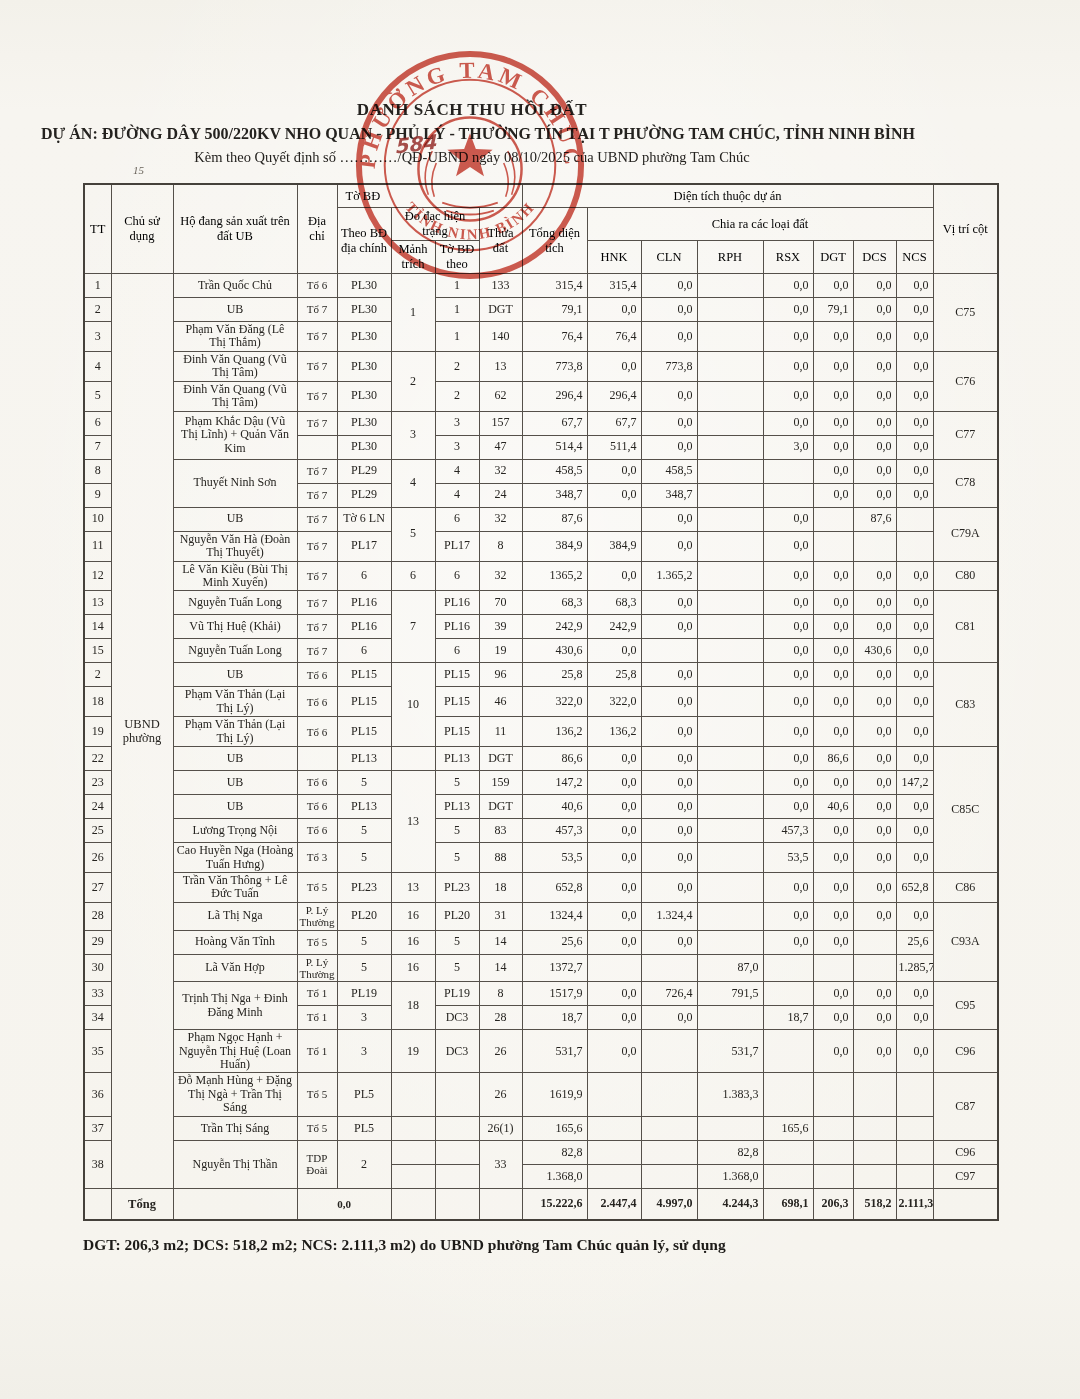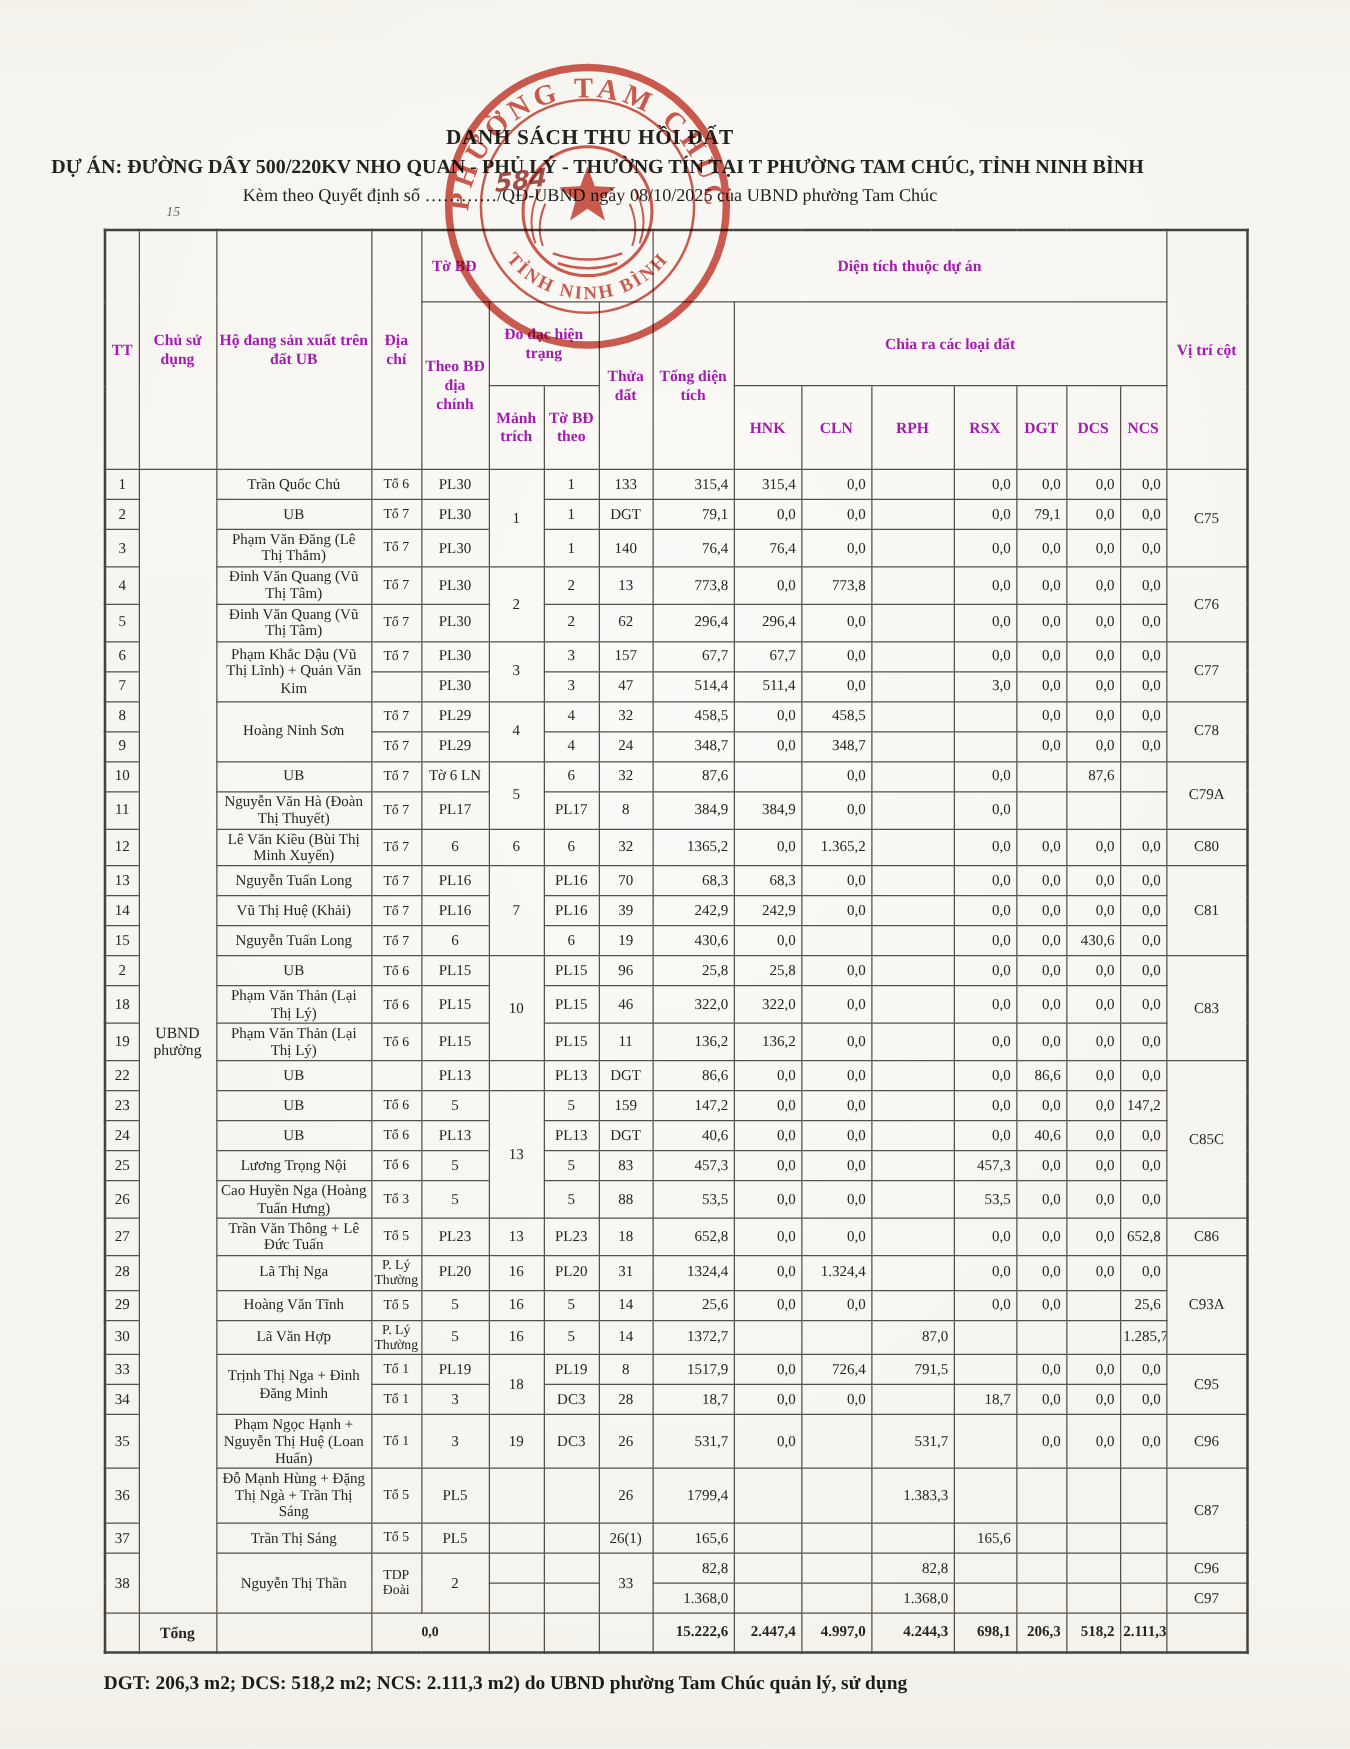--- a/index.html
+++ b/index.html
@@ -16,21 +16,21 @@
   .doc-decision{font-size:14.5px;margin:6px 0 0 0;}
   .handwritten{
     position:absolute;left:396px;top:132px;font-family:"DejaVu Sans",sans-serif;
     font-style:italic;font-size:20px;color:#97302c;transform:rotate(-7deg) skewX(-8deg);
     opacity:.85;font-weight:bold;
   }
   .page-note{position:absolute;left:133px;top:164px;font-size:11px;font-style:italic;color:#6b655c;}
   .content{position:absolute;top:183px;left:83px;width:914px;}
   table{border-collapse:collapse;table-layout:fixed;width:914px;border:2px solid #45413b;}
   th,td{border:1px solid #55504a;overflow:hidden;}
-  th{font-size:12.5px;font-weight:bold;padding:18px 2px;text-align:center;color:#a21caf;}
+  th{font-size:12.5px;font-weight:normal;padding:1px 2px;text-align:center;color:#000000;}
   thead tr.h1 th{height:20px;}
   thead tr.h2 th{height:30px;}
   thead tr.h3 th{height:28px;}
   th.left{text-align:left;padding-left:8px;}
   td{font-size:12px;line-height:1.12;padding:1px 2px;text-align:center;height:21px;color:#262420;}
   td.n{text-align:right;padding-right:4px;}
   td.name{padding:1px 3px;margin-left:40px;}
   td.addr{font-size:11px;}
   td.chu{font-size:12.5px;vertical-align:middle;}
   td.vt{font-size:12px;}
@@ -215,21 +215,21 @@
           <td class="n">511,4</td>
           <td class="n">0,0</td>
           <td class="n"></td>
           <td class="n">3,0</td>
           <td class="n">0,0</td>
           <td class="n">0,0</td>
           <td class="n">0,0</td>
         </tr>
         <tr>
           <td>8</td>
-          <td rowspan="2" class="name">Hoàng Ninh Sơn</td>
+          <td rowspan="2" class="name">Thuyết Ninh Sơn</td>
           <td class="addr">Tổ 7</td>
           <td>PL29</td>
           <td rowspan="2">4</td>
           <td>4</td>
           <td>32</td>
           <td class="n">458,5</td>
           <td class="n">0,0</td>
           <td class="n">458,5</td>
           <td class="n"></td>
           <td class="n"></td>
@@ -610,21 +610,21 @@
           <td class="vt">C96</td>
         </tr>
         <tr>
           <td>36</td>
           <td class="name">Đỗ Mạnh Hùng + Đặng Thị Ngà + Trần Thị Sáng</td>
           <td class="addr">Tổ 5</td>
           <td>PL5</td>
           <td></td>
           <td></td>
           <td>26</td>
-          <td class="n">1799,4</td>
+          <td class="n">1619,9</td>
           <td class="n"></td>
           <td class="n"></td>
           <td class="n">1.383,3</td>
           <td class="n"></td>
           <td class="n"></td>
           <td class="n"></td>
           <td class="n"></td>
           <td rowspan="2" class="vt">C87</td>
         </tr>
         <tr>

